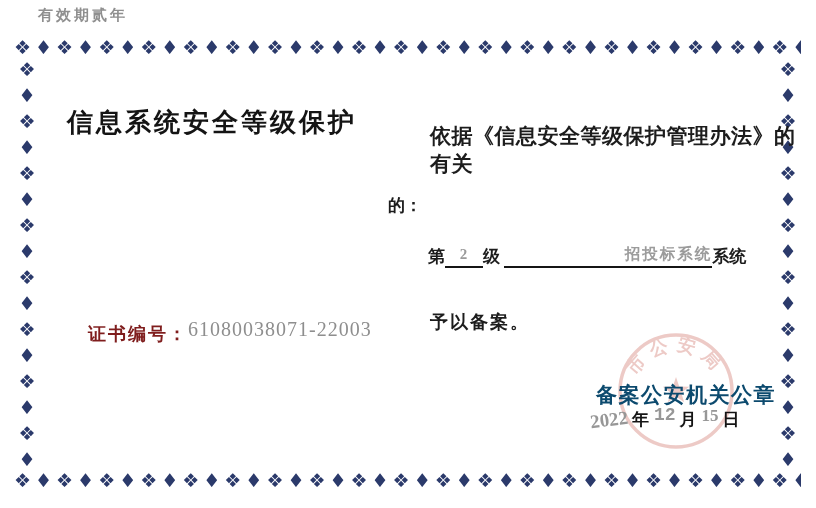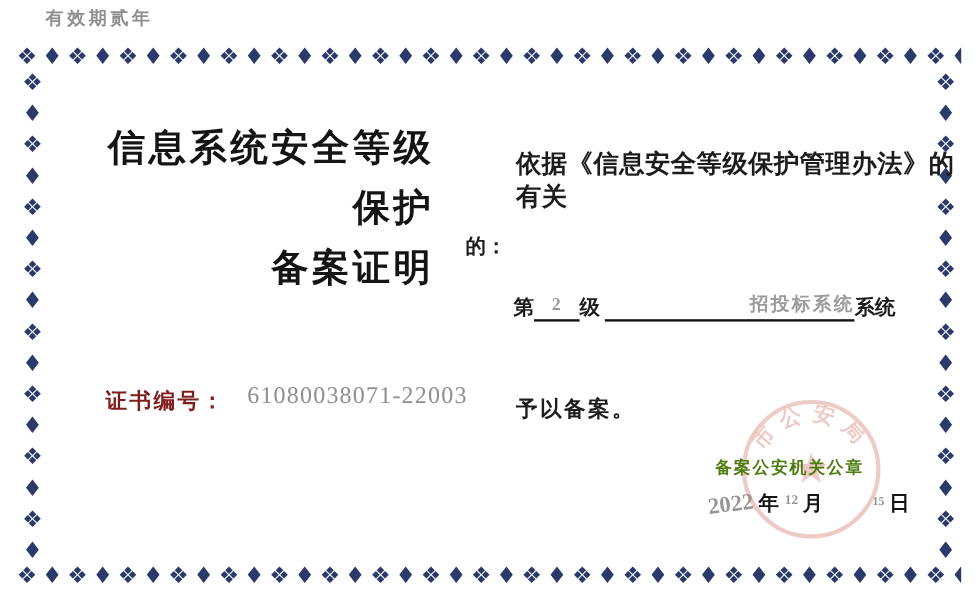--- a/index.html
+++ b/index.html
@@ -19,27 +19,27 @@
     font-family:"DejaVu Sans",sans-serif;
   }
   .edge.h{left:0;right:0;height:26px;line-height:26px;}
   .edge.top{top:0;}
   .edge.bottom{bottom:0;}
   .edge.v{top:24px;bottom:24px;width:26px;line-height:26px;writing-mode:vertical-rl;}
   .edge.left{left:0;}
   .edge.right{right:0;}
   
   .title{
-    position:absolute;left:62px;top:98px;width:300px;text-align:right;
-    font-size:31px;font-weight:bold;letter-spacing:3px;line-height:50px;color:#141414;
+    position:absolute;left:62px;top:98px;width:300px;text-align:center;
+    font-size:26px;font-weight:bold;letter-spacing:3px;line-height:50px;color:#141414;
   }
   .cert-line{position:absolute;left:88px;top:322px;font-size:18px;}
   .cert-label{font-weight:bold;letter-spacing:2px;color:#7f1d1d;}
   .cert-number{
-    color:#8e8e8e;font-size:20px;letter-spacing:1px;margin-left:18px;
+    color:#8e8e8e;font-size:20px;letter-spacing:1px;
     position:relative;top:-4px;display:inline-block;
   }
   .issuer{
     position:absolute;left:104px;top:394px;font-size:17px;font-weight:bold;
     letter-spacing:2px;color:#171717;
   }
   
   .clause1{position:absolute;left:430px;top:122px;font-size:21px;font-weight:bold;letter-spacing:.5px;}
   .clause2{position:absolute;left:388px;top:156px;font-size:17px;font-weight:bold;white-space:nowrap;}
   .clause3{position:absolute;left:388px;top:194px;font-size:17px;font-weight:bold;}
@@ -50,51 +50,50 @@
   .fill-line .entry{
     color:#9b9b9b;font-weight:bold;font-size:15.5px;letter-spacing:1px;
     position:relative;top:-2px;
   }
   .unit-fill{width:276px;}
   .grade-line{position:absolute;left:428px;top:245px;font-size:17px;font-weight:bold;white-space:nowrap;}
   .grade-fill{width:38px;}
   .grade-fill .entry{font-size:15px;}
   .system-fill{width:208px;text-align:right;}
   .system-fill .entry{padding-left:6px;letter-spacing:2px;}
-  .filing{position:absolute;left:430px;top:310px;font-size:18px;font-weight:bold;letter-spacing:2px;margin-top:19px;}
+  .filing{position:absolute;left:430px;top:310px;font-size:18px;font-weight:bold;letter-spacing:2px;}
   
   .seal{position:absolute;left:614px;top:329px;opacity:.55;pointer-events:none;}
   .stamp-caption{
-    position:absolute;left:596px;top:381px;font-size:14px;font-weight:bold;
-    letter-spacing:1.5px;color:#4d7c0f;z-index:2;
+    position:absolute;left:596px;top:381px;font-size:21px;font-weight:bold;
+    letter-spacing:1.5px;color:#0c4a6e;z-index:2;
   }
   .date-line{position:absolute;left:590px;top:408px;font-size:17px;font-weight:bold;white-space:nowrap;z-index:2;}
   .date-line .unit{color:#141414;letter-spacing:1px;margin:0 4px;}
   .hand{color:#979797;font-weight:bold;display:inline-block;}
   .hand.year{font-size:19px;transform:rotate(-7deg) translateY(1px);}
-  .hand.month{font-size:11px;position:relative;top:-5px;}
-  .hand.day{font-size:10px;position:relative;top:-4px;margin-left:36px;}
+  .hand.month{font-size:18px;position:relative;top:-5px;font-family:Liberation Mono, monospace;}
+  .hand.day{font-size:17px;position:relative;top:-4px;}
 </style>
 </head>
 <body>
 
 <div class="stage">
 
   <div class="validity">有效期贰年</div>
 
   <div class="frame">
     <div class="edge h top">❖♦❖♦❖♦❖♦❖♦❖♦❖♦❖♦❖♦❖♦❖♦❖♦❖♦❖♦❖♦❖♦❖♦❖♦❖♦❖♦❖♦❖♦❖♦❖♦❖♦❖♦</div>
     <div class="edge h bottom">❖♦❖♦❖♦❖♦❖♦❖♦❖♦❖♦❖♦❖♦❖♦❖♦❖♦❖♦❖♦❖♦❖♦❖♦❖♦❖♦❖♦❖♦❖♦❖♦❖♦❖♦</div>
     <div class="edge v left">❖♦❖♦❖♦❖♦❖♦❖♦❖♦❖♦❖♦❖♦❖♦❖♦❖♦❖♦❖♦❖♦</div>
     <div class="edge v right">❖♦❖♦❖♦❖♦❖♦❖♦❖♦❖♦❖♦❖♦❖♦❖♦❖♦❖♦❖♦❖♦</div>
   </div>
 
   <div class="title">
     <div>信息系统安全等级保护</div>
-    <div>备案证明</div>
   </div>
 
   <div class="cert-line">
     <span class="cert-label">证书编号：</span><span class="cert-number">61080038071-22003</span>
   </div>
 
 
   <div class="clause1">依据《信息安全等级保护管理办法》的有关</div>
 
 

